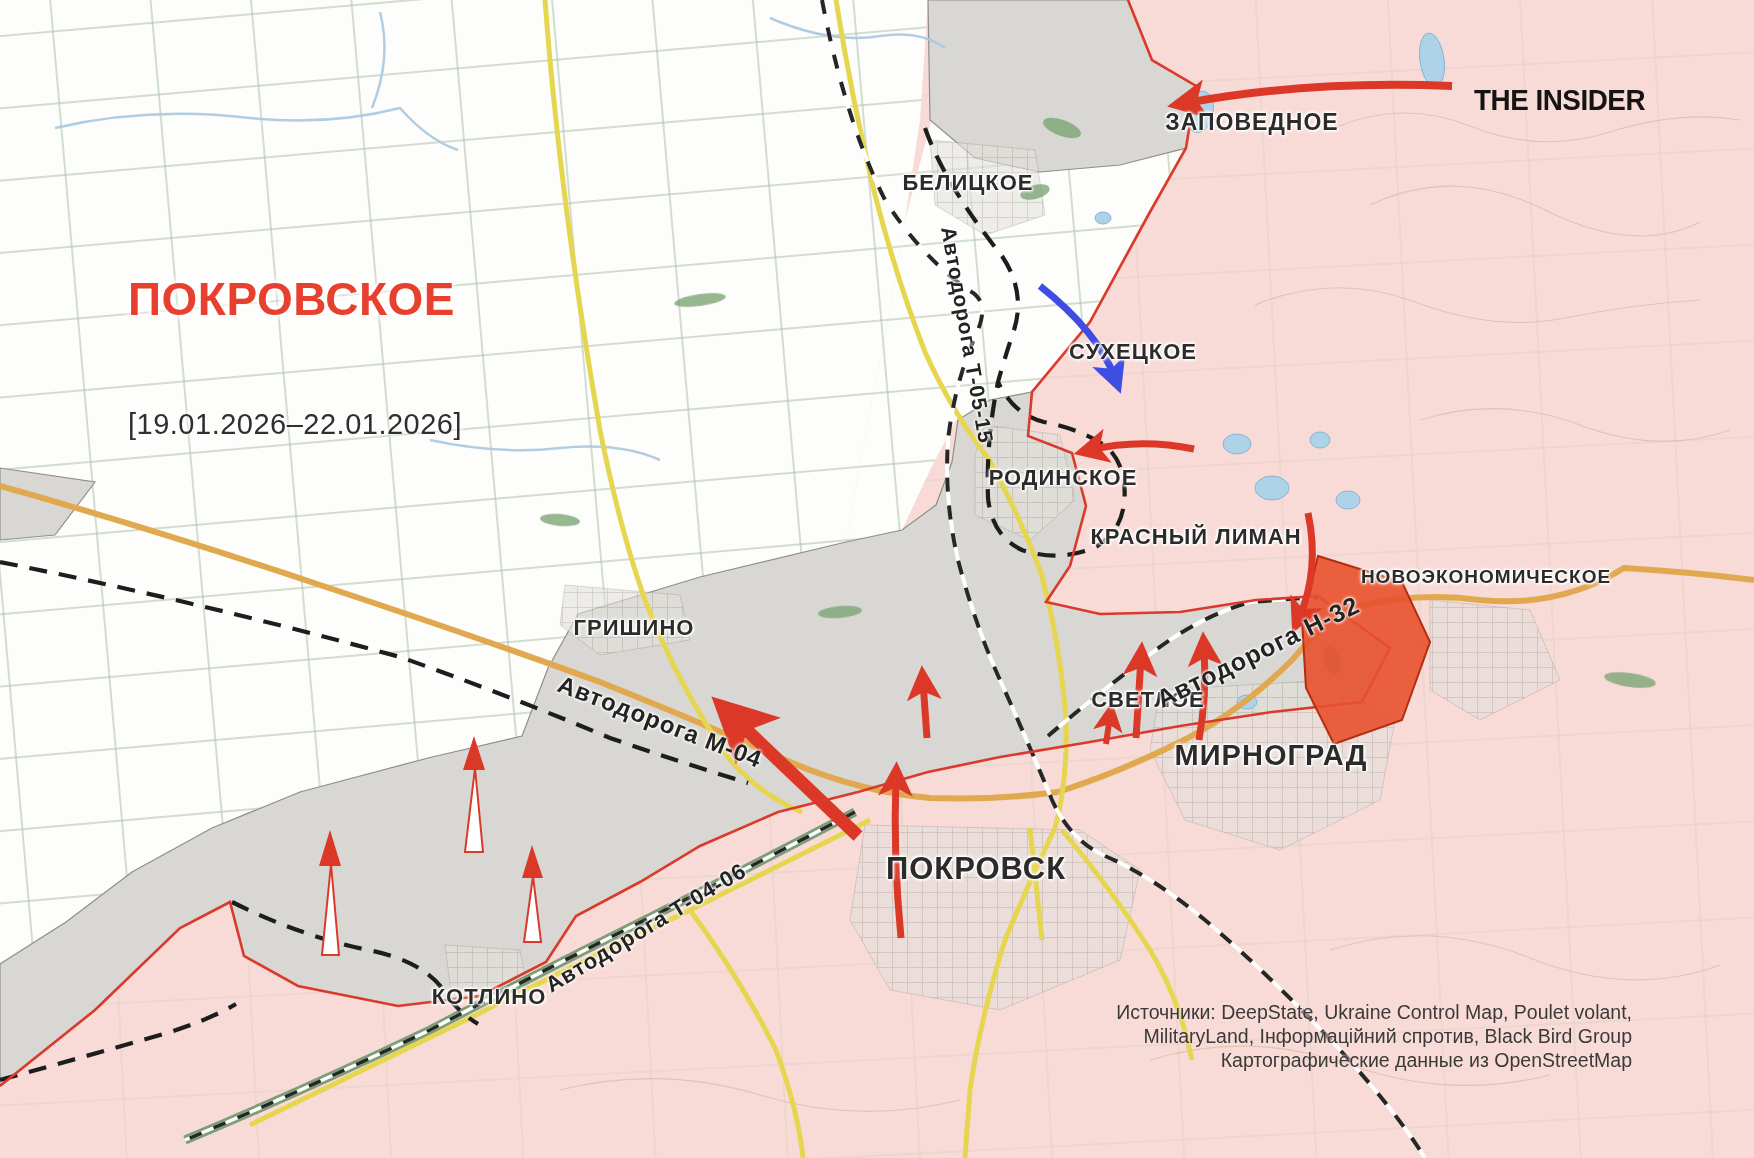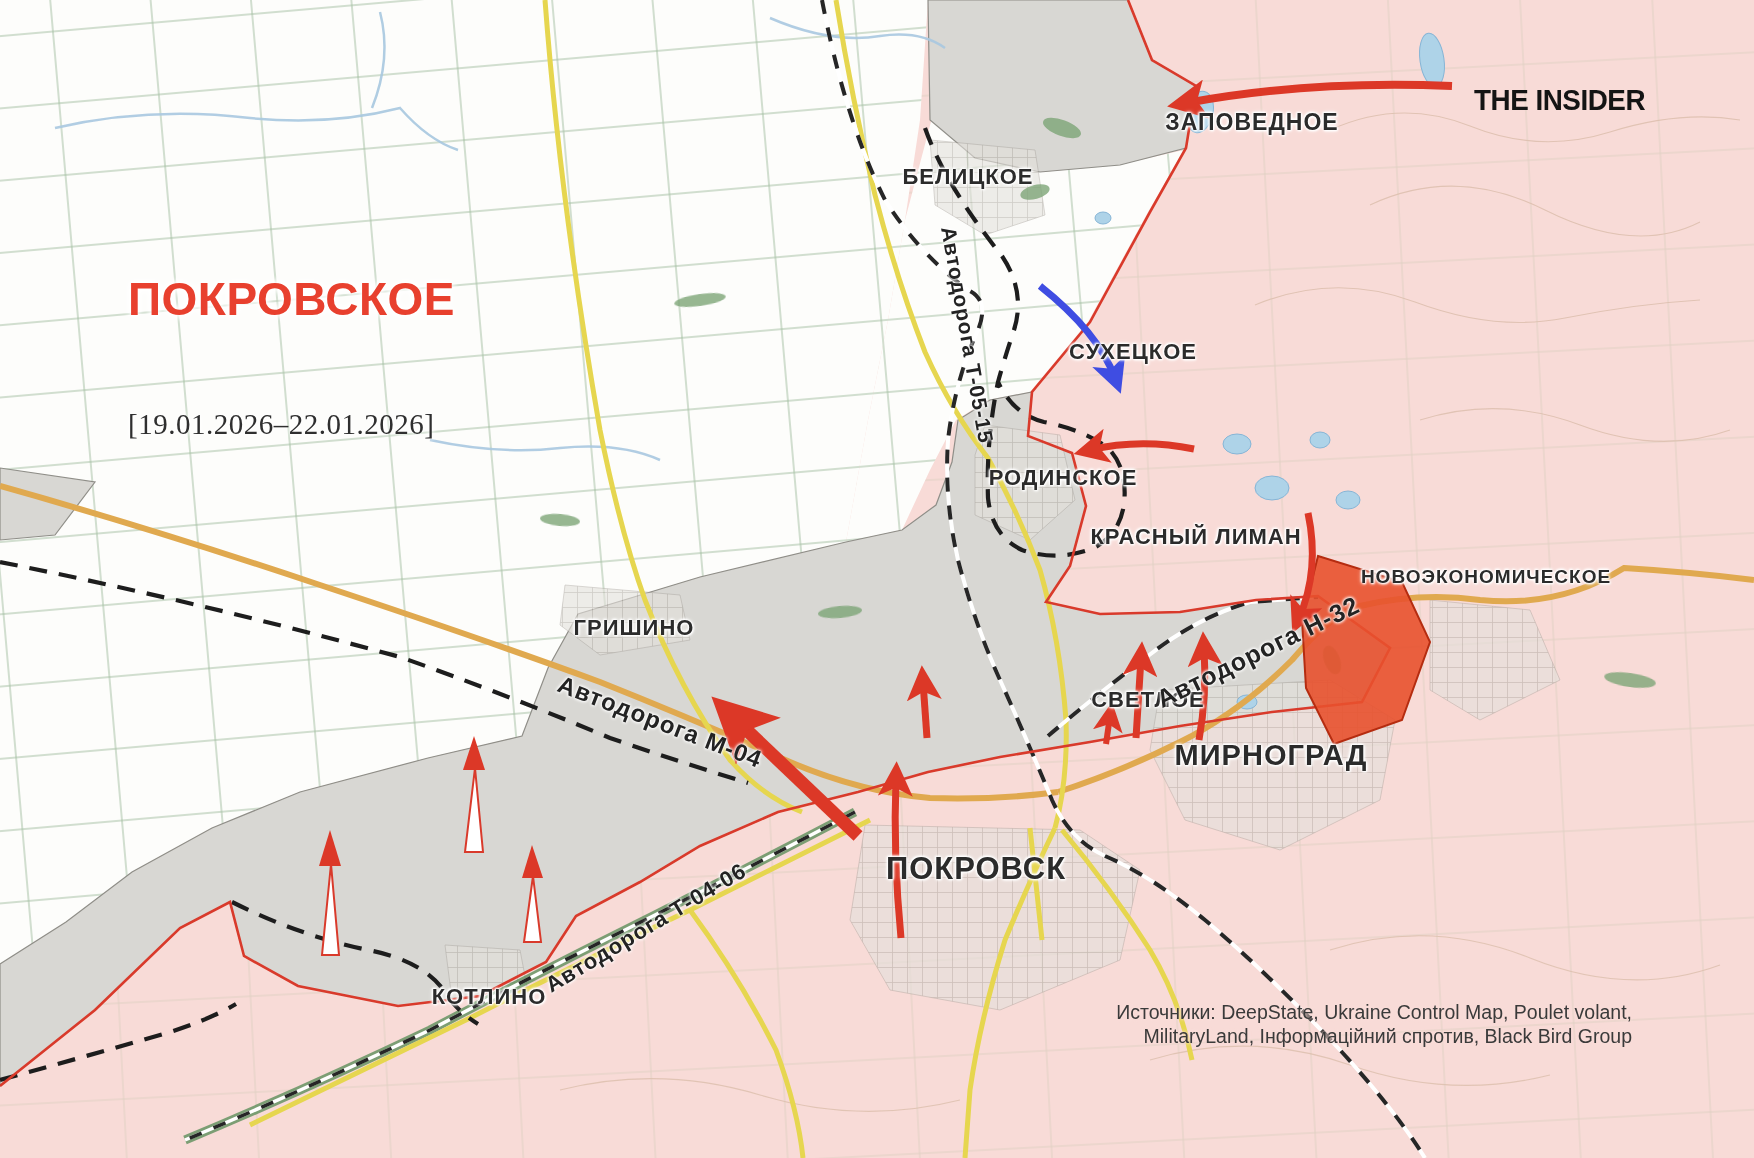--- a/index.html
+++ b/index.html
@@ -9,21 +9,21 @@
   .lbl{position:absolute;transform:translate(-50%,-50%);white-space:nowrap;
        color:#2b2b2b;font-weight:600;letter-spacing:1px;
        text-shadow:0 0 3px #fff,0 0 3px #fff,0 0 5px #fff,1px 1px 2px #fff,-1px -1px 2px #fff;}
   .road{position:absolute;white-space:nowrap;color:#232323;font-weight:700;letter-spacing:1px;
         text-shadow:0 0 3px #fff,0 0 3px #fff,0 0 4px #fff;}
   .title-red{position:absolute;left:128px;top:272px;font-size:46px;font-weight:800;letter-spacing:.5px;
         color:#e8402e;text-shadow:0 0 6px #fff,0 0 6px #fff,0 0 10px #fff;}
   .title-dark{position:absolute;left:128px;top:332px;font-size:46px;font-weight:800;letter-spacing:.5px;
         color:#3b3b3b;text-shadow:0 0 6px #fff,0 0 6px #fff,0 0 10px #fff;}
   .title-date{position:absolute;left:128px;top:408px;font-size:29px;font-weight:500;letter-spacing:.5px;
-        color:#2f2f2f;text-shadow:0 0 5px #fff,0 0 5px #fff;font-family:Liberation Serif, serif;}
+        color:#2f2f2f;text-shadow:0 0 5px #fff,0 0 5px #fff;}
   .brand{position:absolute;left:1474px;top:84px;font-size:29px;font-weight:800;letter-spacing:-.5px;
         color:#141414;transform:scaleX(.96);transform-origin:left center;}
   .sources{position:absolute;right:122px;top:1000px;text-align:right;font-size:19.5px;line-height:24px;
         font-weight:500;color:#3a3a3a;text-shadow:0 0 3px #f8dbd7,0 0 4px #f8dbd7;}
 </style>
 </head>
 <body>
 
 <div class="stage">
 
@@ -173,34 +173,35 @@
     <path d="M322,955 L339,955 L331,864 Z" fill="#fff" stroke="#d93a2b" stroke-width="2"></path>
     <path d="M330,830 L319,866 L341,866 Z" fill="#dc3827"></path>
   </g>
 </svg>
 
 <div class="title-red">ПОКРОВСКОЕ</div>
 <div class="title-date">[19.01.2026–22.01.2026]</div>
 <div class="brand">THE INSIDER</div>
 
 <div class="lbl" style="left:1252px;top:122px;font-size:23px;">ЗАПОВЕДНОЕ</div>
-<div class="lbl" style="left:968px;top:177px;font-size:22px;">БЕЛИЦКОЕ</div>
+<div class="lbl" style="left:968px;top:183px;font-size:22px;">БЕЛИЦКОЕ</div>
 <div class="lbl" style="left:1133px;top:352px;font-size:22px;">СУХЕЦКОЕ</div>
 <div class="lbl" style="left:1063px;top:478px;font-size:22px;">РОДИНСКОЕ</div>
 <div class="lbl" style="left:1196px;top:537px;font-size:22px;text-align:right;">КРАСНЫЙ ЛИМАН</div>
 <div class="lbl" style="left:1486px;top:577px;font-size:19px;">НОВОЭКОНОМИЧЕСКОЕ</div>
 <div class="lbl" style="left:634px;top:628px;font-size:22px;">ГРИШИНО</div>
 <div class="lbl" style="left:1148px;top:700px;font-size:22px;">СВЕТЛОЕ</div>
 <div class="lbl" style="left:1271px;top:755px;font-size:29px;">МИРНОГРАД</div>
 <div class="lbl" style="left:976px;top:869px;font-size:31px;">ПОКРОВСК</div>
 <div class="lbl" style="left:489px;top:997px;font-size:22px;">КОТЛИНО</div>
 
 <div class="road" style="left:967px;top:335px;font-size:21px;transform:translate(-50%,-50%) rotate(80deg);">Автодорога Т-05-15</div>
 <div class="road" style="left:660px;top:722px;font-size:24px;transform:translate(-50%,-50%) rotate(21deg);">Автодорога М-04</div>
 <div class="road" style="left:1258px;top:652px;font-size:25px;transform:translate(-50%,-50%) rotate(-26deg);">Автодорога Н-32</div>
 <div class="road" style="left:646px;top:928px;font-size:22px;transform:translate(-50%,-50%) rotate(-31deg);">Автодорога Т-04-06</div>
 
 <div class="sources">
   <div>Источники: DeepState, Ukraine Control Map, Poulet volant,</div>
   <div>MilitaryLand, Інформаційний спротив, Black Bird Group</div>
+  <div>Картографические данные из OpenStreetMap</div>
 </div>
 
 </div>
 
 </body></html>

